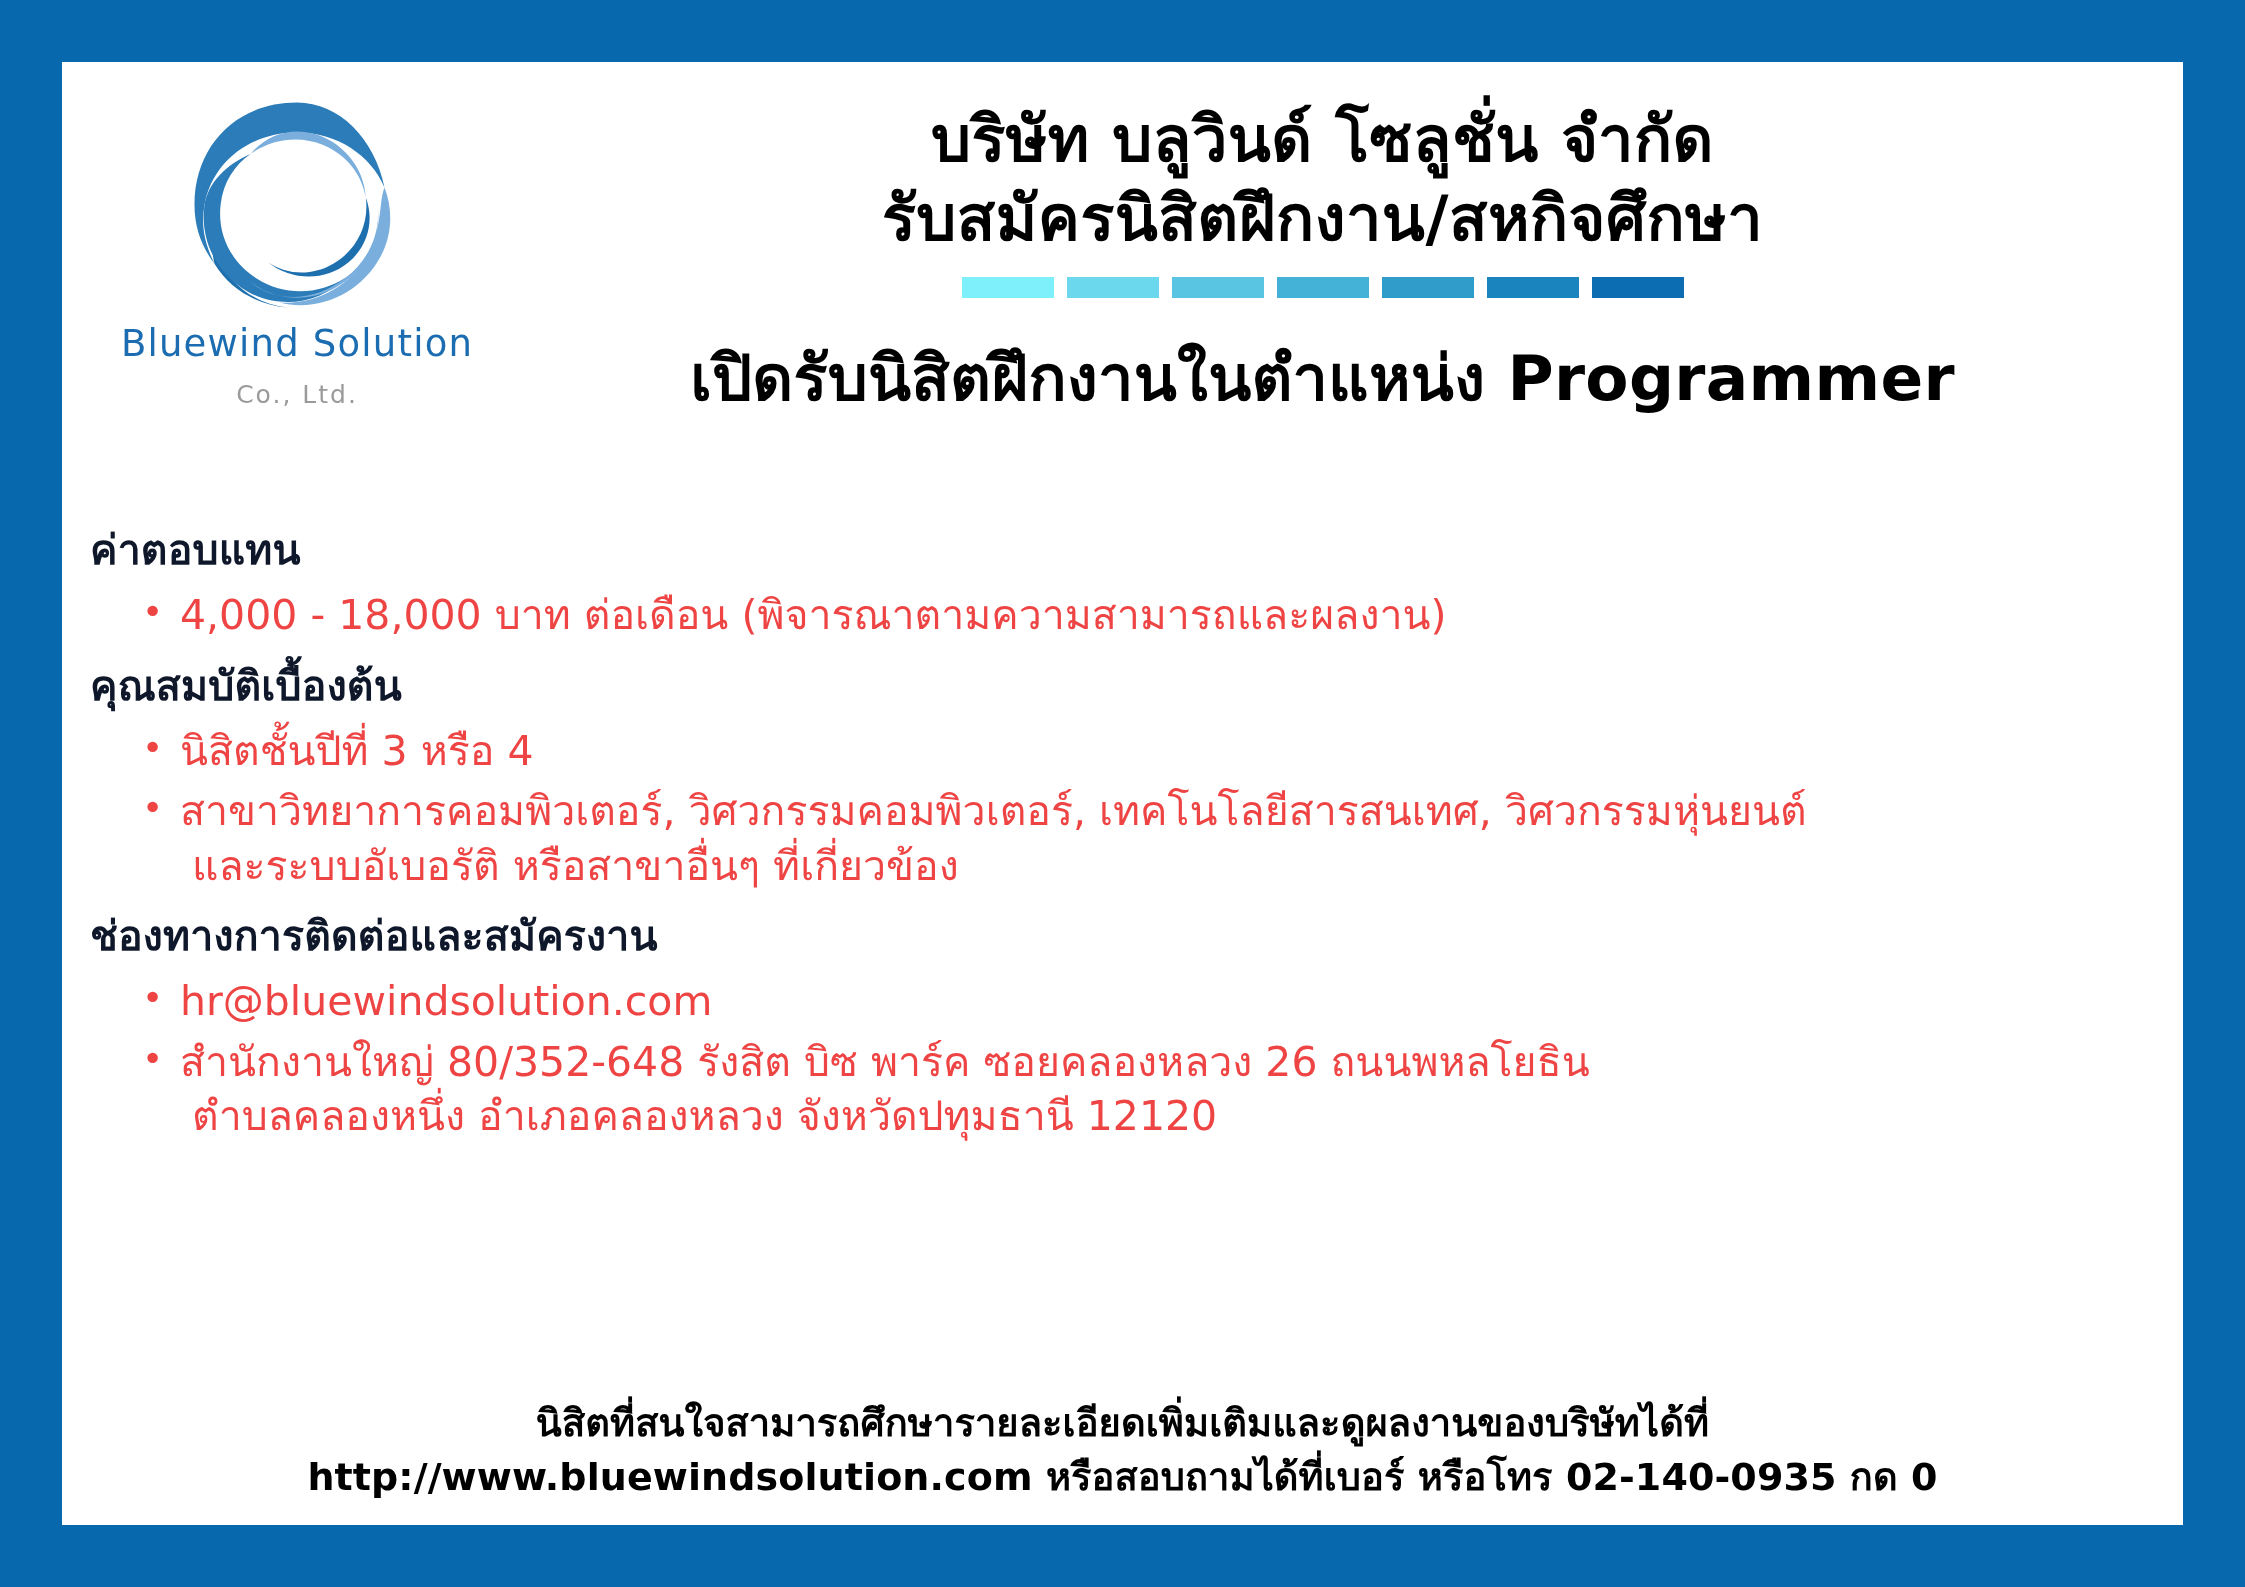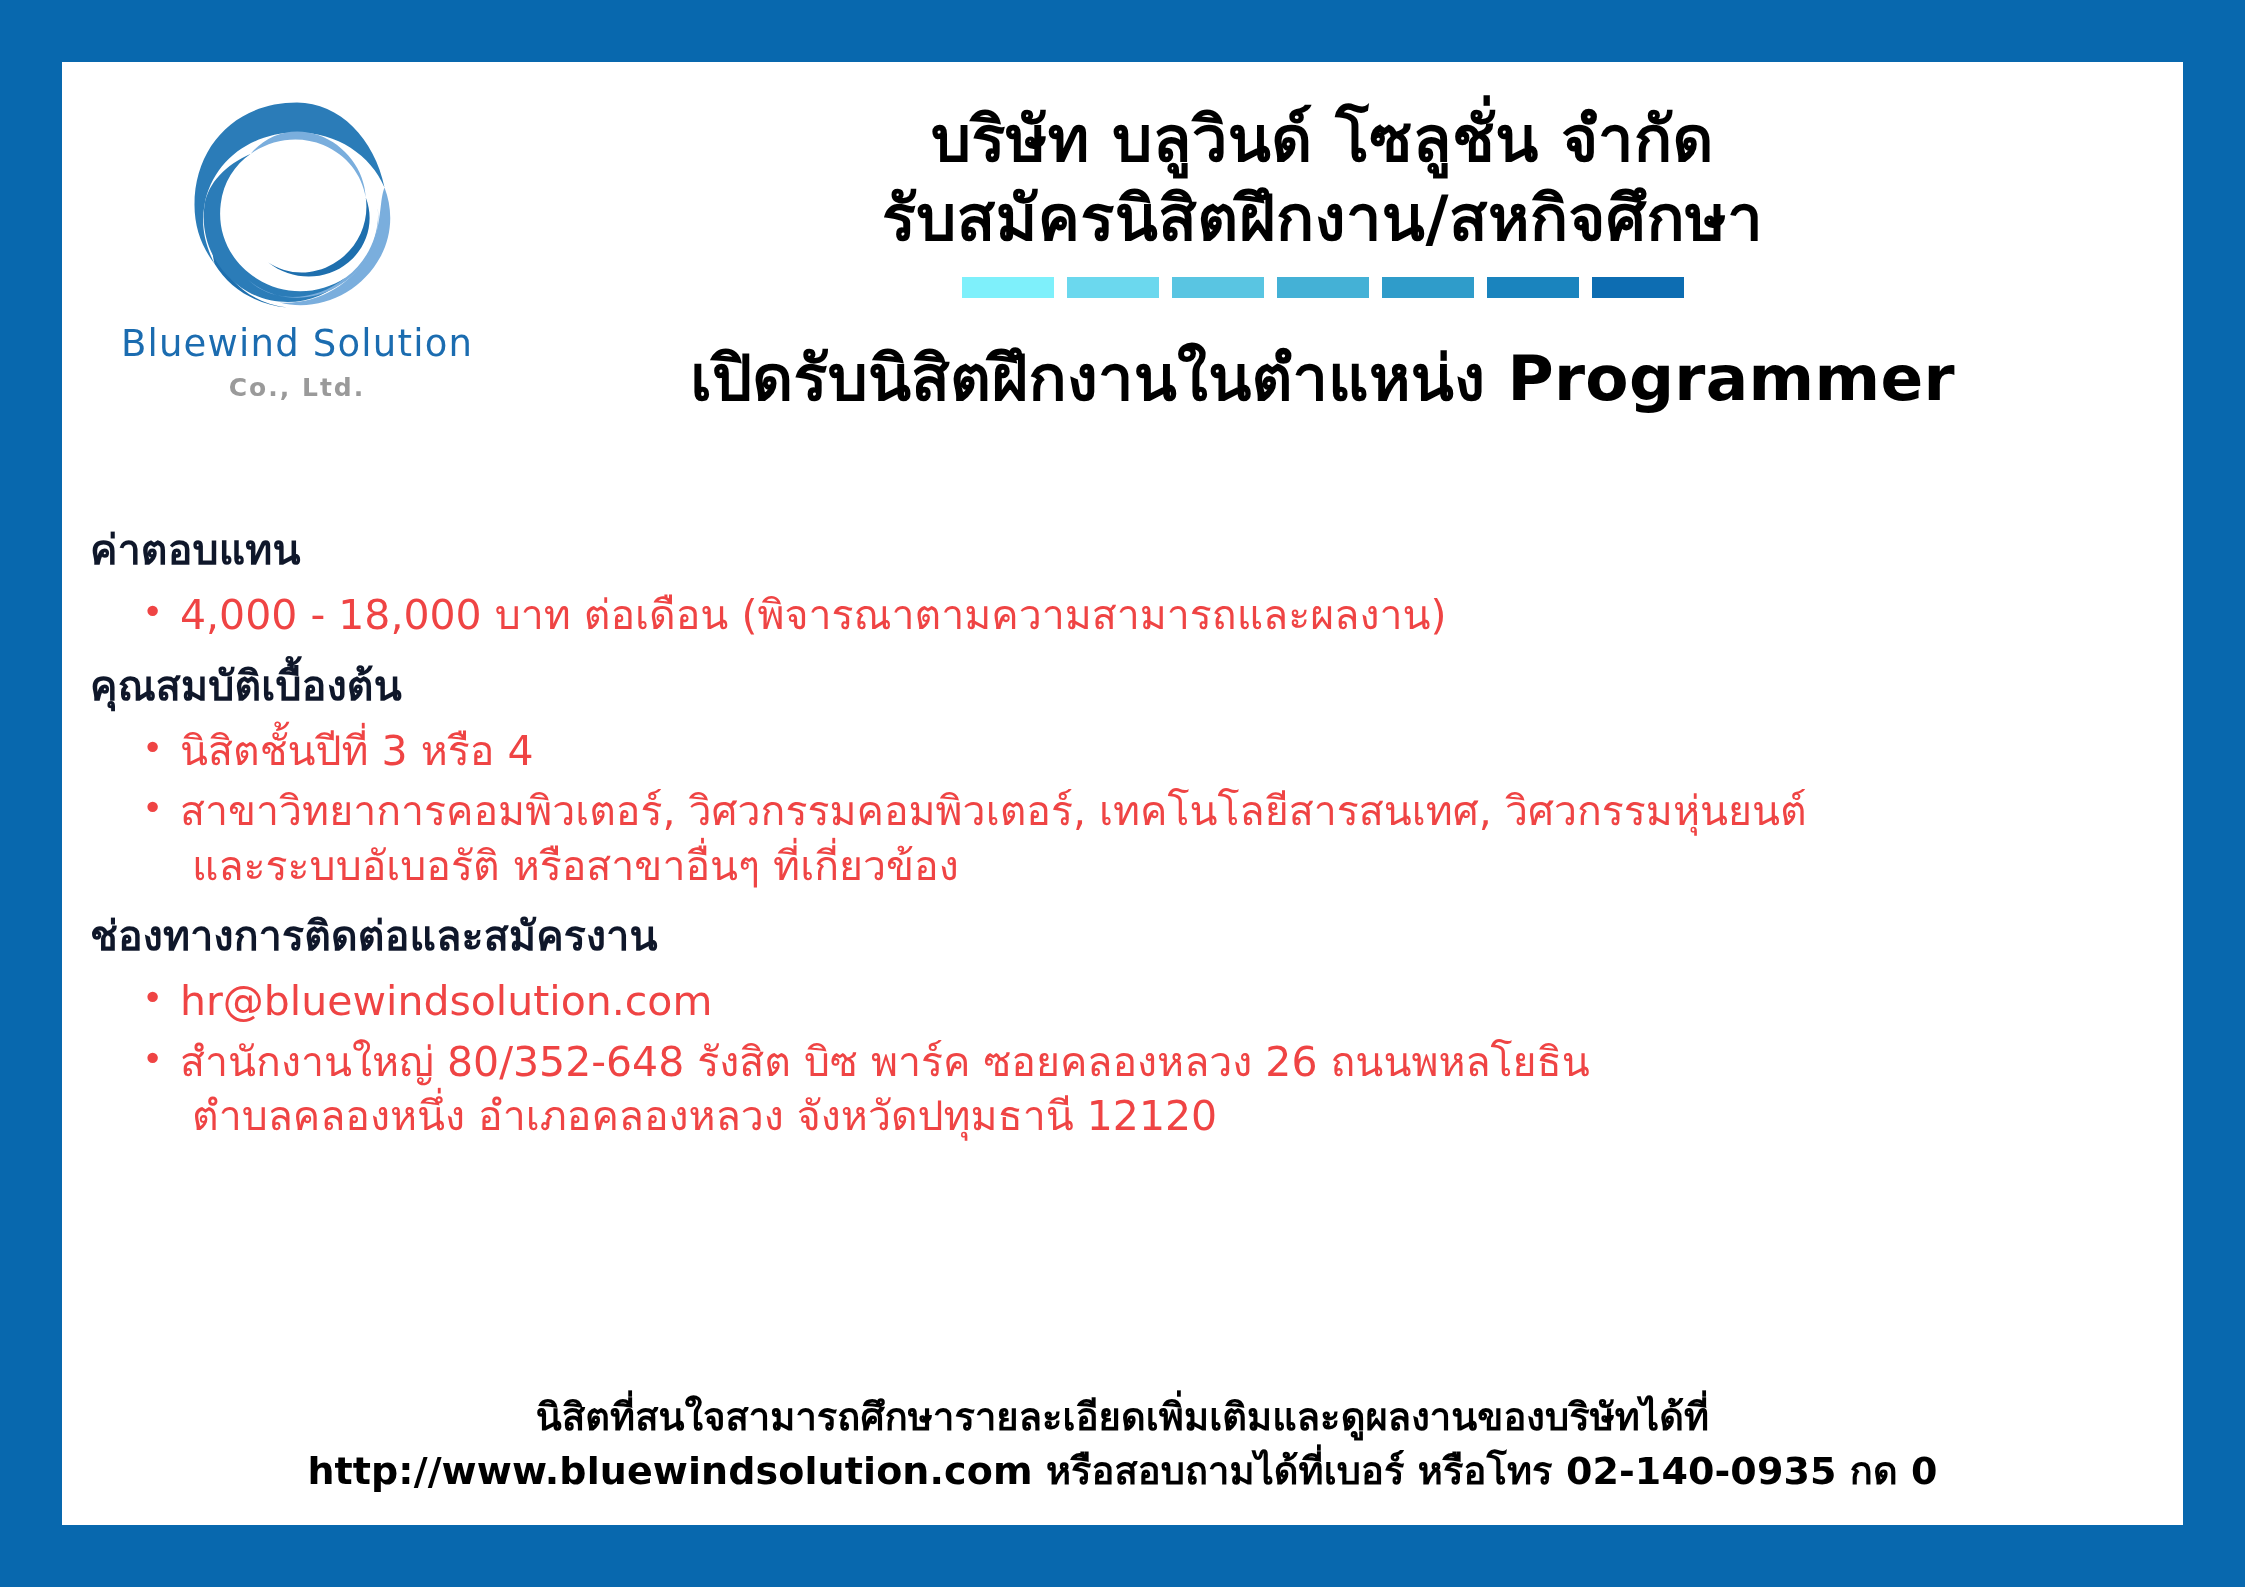--- a/index.html
+++ b/index.html
@@ -48,22 +48,21 @@
     letter-spacing: 1.2px;
     color: #1b6cb0;
     margin-top: -8px;
     white-space: nowrap;
   }
   .logo-sub {
     font-family: "DejaVu Sans", "Liberation Sans", sans-serif;
     font-size: 25px;
     letter-spacing: 2px;
     color: #9a9a9a;
-    margin-top: 8px;
-    font-weight: bold;
+    margin-top: 15px;
   }
 
   
   .headline-block {
     position: absolute;
     left: 440px;
     top: 38px;
     right: 40px;
     text-align: center;
   }
@@ -130,21 +129,21 @@
   .cont-line {
     display: block;
     padding-left: 12px;
   }
 
   
   .footer-block {
     position: absolute;
     left: 30px;
     right: 30px;
-    bottom: 26px;
+    bottom: 20px;
     text-align: center;
   }
   .footer-line {
     font-size: 38px;
     font-weight: bold;
     color: #000000;
     line-height: 1.42;
     letter-spacing: 0.1px;
   }
 </style>

